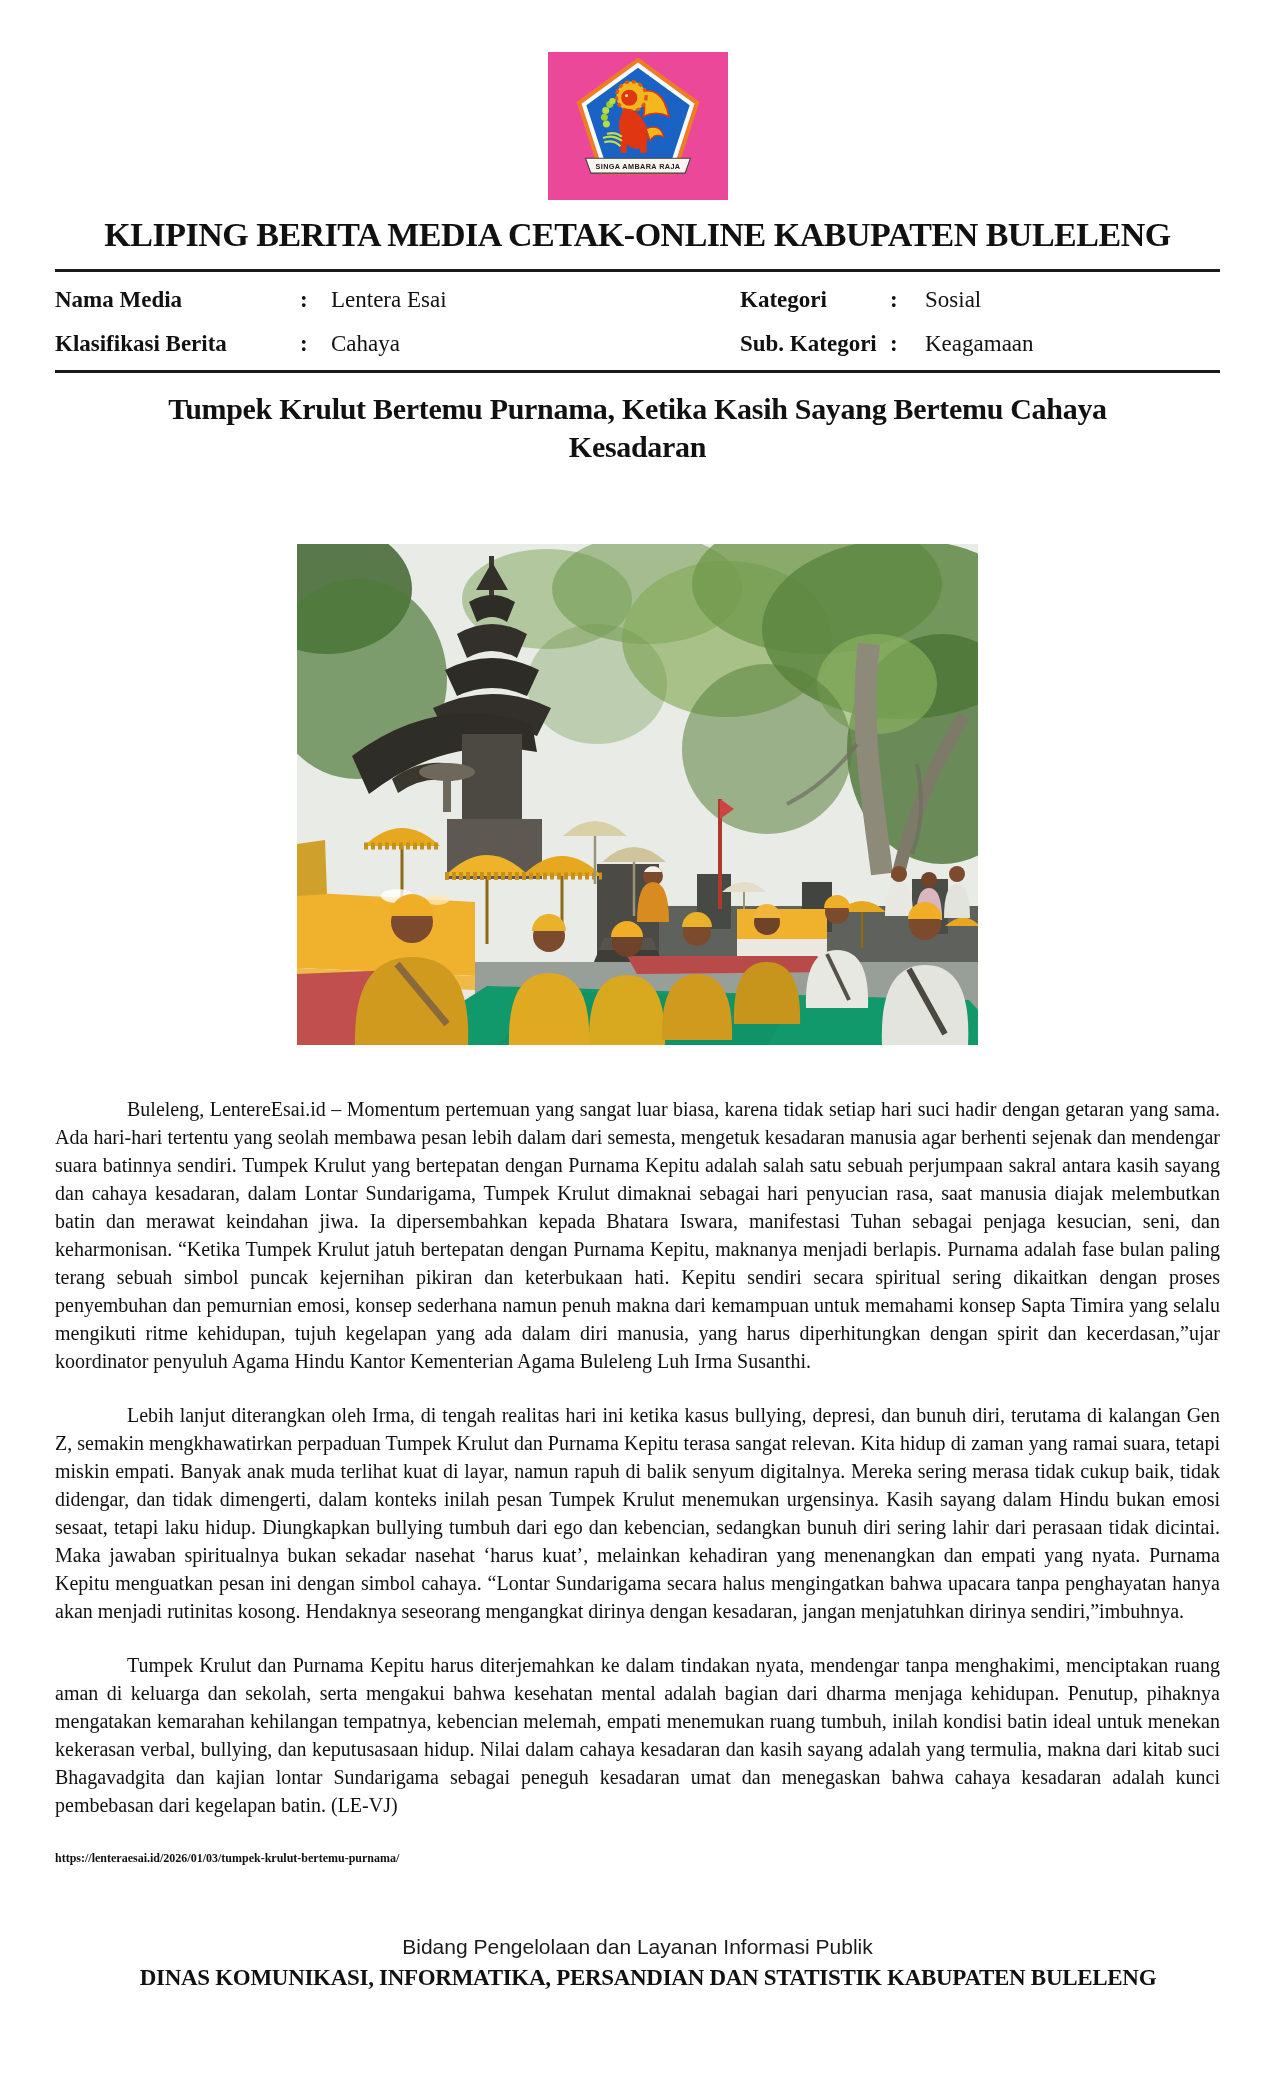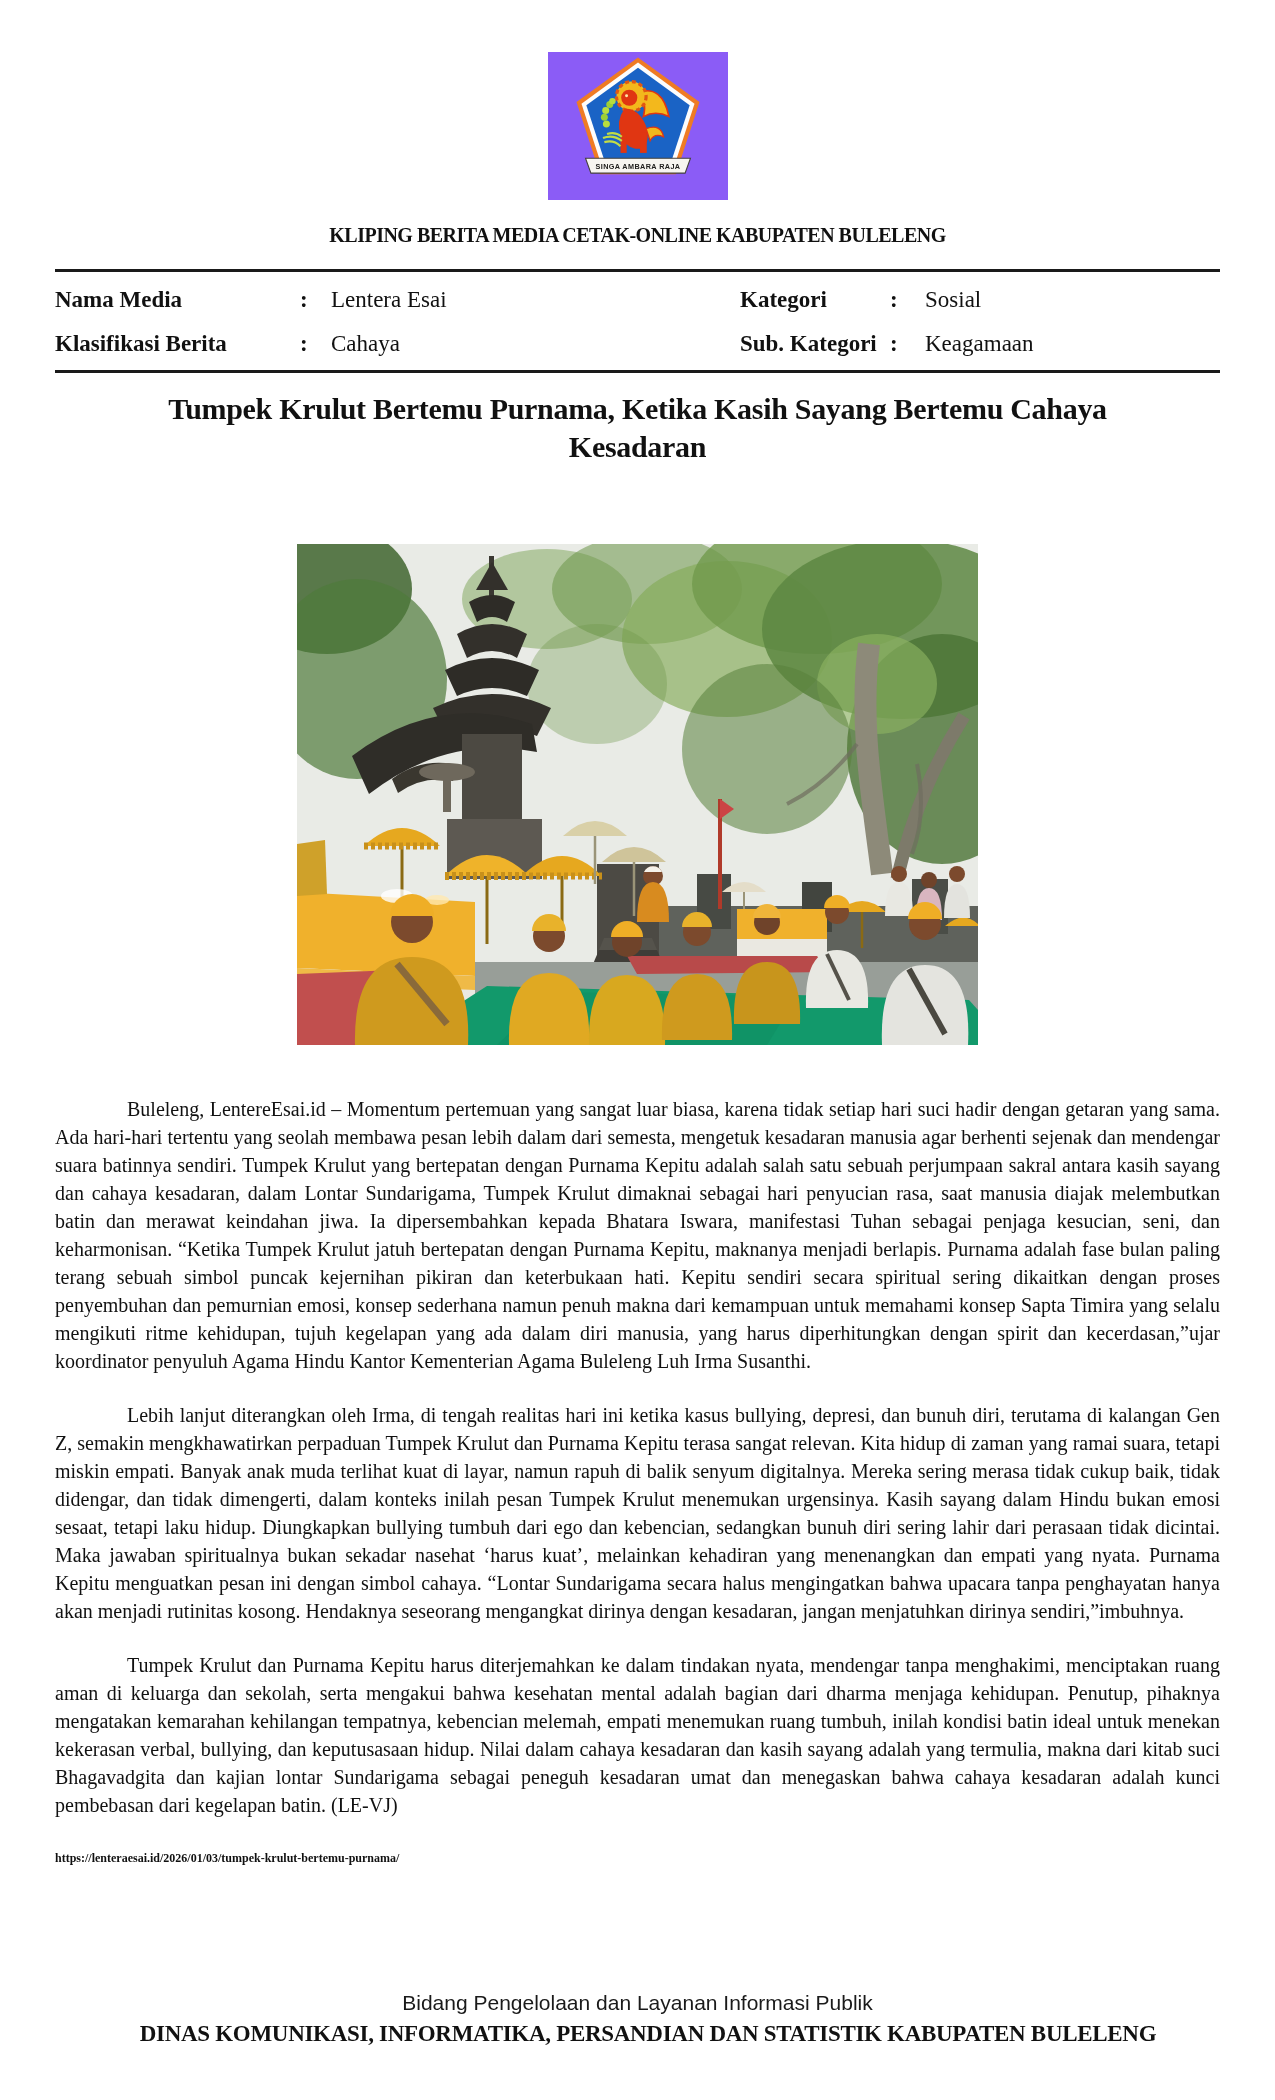--- a/index.html
+++ b/index.html
@@ -8,27 +8,27 @@
     width:1275px;height:2100px;
     margin:0 auto;
     background:#ffffff;
     font-family:"Liberation Serif",serif;
     color:#111;
     overflow:hidden;
   }
   .logo-wrap{
     margin:52px auto 0;
     width:180px;height:148px;
-    background:#8b5cf6;
+    background:#ec4899;
     display:flex;align-items:center;justify-content:center;
   }
   .doc-title{
     margin:16px 55px 0;
     text-align:center;
-    font-size:20px;line-height:38px;
+    font-size:34px;line-height:38px;
     font-weight:bold;
     letter-spacing:-0.5px;
   }
   .meta{
     margin:15px 55px 0;
     border-top:3px solid #1a1a1a;
     border-bottom:3px solid #1a1a1a;
     padding:10px 0 8px;
     font-size:23px;
   }
@@ -62,21 +62,21 @@
     margin:0 0 26px;
     text-indent:72px;
   }
   .source-url{
     margin:0 55px;
     font-size:12px;line-height:26px;
     font-weight:bold;
   }
   .footer{
     position:absolute;
-    left:0;right:0;top:1988px;
+    left:0;right:0;top:1932px;
     text-align:center;
   }
   .footer-line1{
     font-family:"Liberation Sans",sans-serif;
     font-size:21px;line-height:30px;
     color:#1a1a1a;
   }
   .footer-line2{
     font-size:23px;line-height:32px;
     font-weight:bold;

